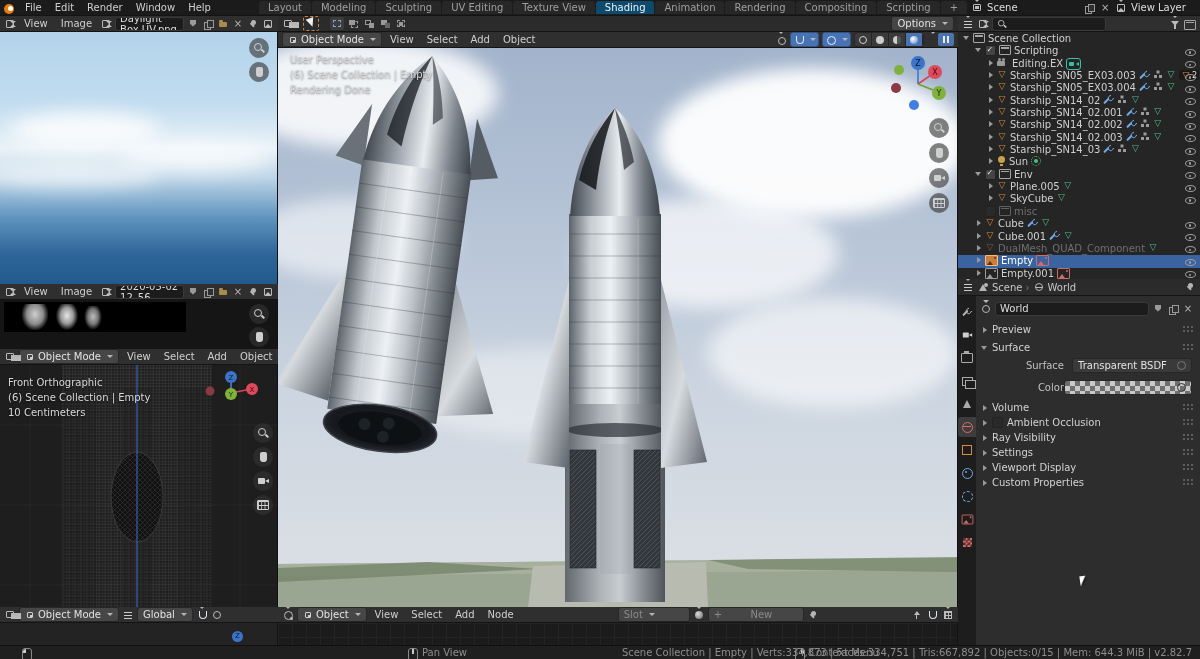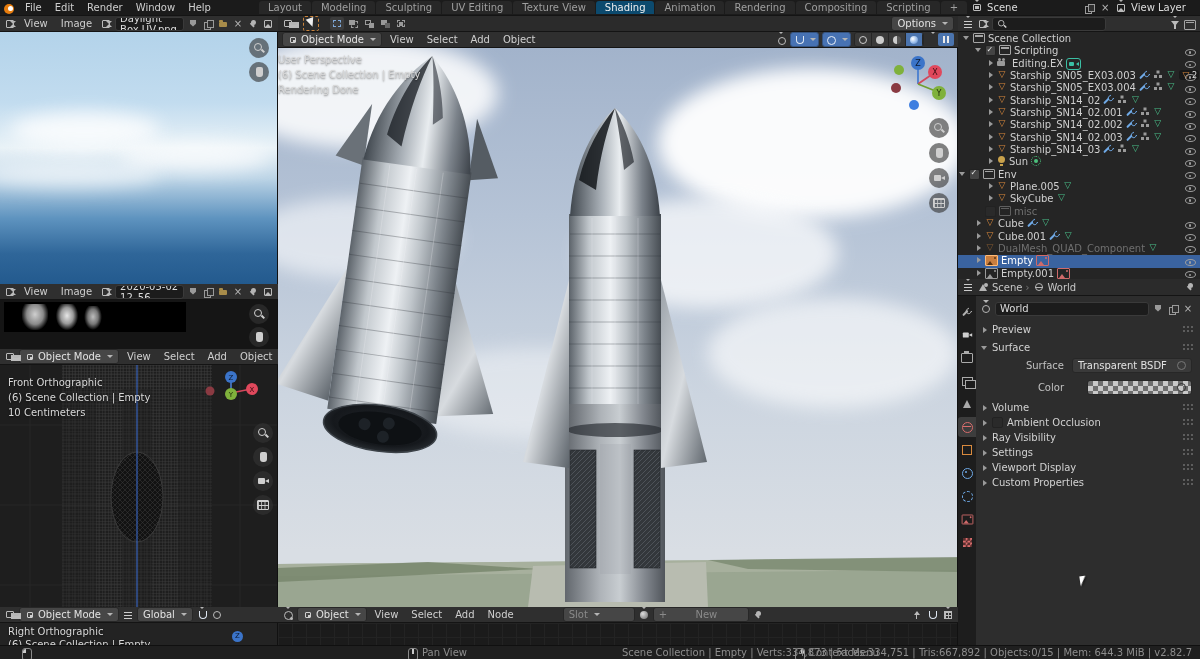--- a/index.html
+++ b/index.html
@@ -298,24 +298,20 @@
   <span class="ico i-ham"></span>
   <span class="btn drop">
       <span>Global</span>
     </span>
   <span class="ico i-magnet drop"></span>
   <span class="ico">
       <span style="position:absolute;inset:2px;border:1px solid #bbb;border-radius:50%"></span>
     </span>
 </div>
 <div class="panel" style="left:0;top:623px;width:278px;height:22px;background:#232323;border-right:1px solid #111">
-  <div class="ovl" style="left:8px;top:2px;line-height:13px">
-    <div>Right Orthographic</div>
-    <div>(6) Scene Collection | Empty</div>
-  </div>
   <div style="position:absolute;right:34px;top:8px;width:11px;height:11px;border-radius:50%;background:#3b74c9;color:#0c1a30;font-size:7px;text-align:center;line-height:11px">Z</div>
 </div>
 
 <div class="panel hdr" style="left:278px;top:16px;width:680px;height:16px;background:#2b2b2b">
   <span class="ico i-editor3d drop"></span>
   <span class="ico14" style="border:1px dashed #c8833c;border-radius:2px;margin-left:6px">
       <span class="i-cursor" style="position:absolute;inset:0"></span>
     </span>
   <span style="display:flex;gap:2px;margin-left:8px">
     <span class="ico14" style="background:#3c3c3c;border-radius:2px">
@@ -498,21 +494,21 @@
           <line x1="291" y1="340" x2="383" y2="340"></line>
       </g>
       <g stroke="#f2f5f8" stroke-opacity="0.25" stroke-width="1">
         <line x1="314" y1="170" x2="314" y2="356"></line>
           <line x1="337" y1="170" x2="337" y2="356"></line>
           <line x1="360" y1="170" x2="360" y2="356"></line>
       </g>
     </g>
   </svg>
 
-  <div class="ovl" style="left:0;top:4px">
+  <div class="ovl" style="left:12px;top:4px">
     <div>User Perspective</div>
     <div>(6) Scene Collection | Empty</div>
     <div>Rendering Done</div>
   </div>
 
   <svg width="64" height="64" style="position:absolute;right:6px;top:4px">
     <line x1="31" y1="32" x2="31" y2="12" stroke="#4a7fd0" stroke-width="1.8"></line>
     <line x1="31" y1="32" x2="47" y2="21" stroke="#d1485c" stroke-width="1.8"></line>
     <line x1="31" y1="32" x2="51" y2="40" stroke="#6f9f2f" stroke-width="1.8"></line>
     <circle cx="31" cy="11" r="7" fill="#3b74c9"></circle>
@@ -545,21 +541,21 @@
       <span style="position:absolute;right:1px;bottom:1px;width:3px;height:3px;background:#bbb;border-radius:50%"></span>
     </span>
   <span class="btn drop">
       <span class="ico i-square" style="width:10px;height:10px"></span>
       <span>Object</span>
     </span>
   <span class="menu">View</span>
   <span class="menu">Select</span>
   <span class="menu">Add</span>
   <span class="menu">Node</span>
-  <span class="btn drop" style="margin-left:41px;color:#8a8a8a;min-width:60px">
+  <span class="btn drop" style="margin-left:96px;color:#8a8a8a;min-width:60px">
       <span>Slot</span>
     </span>
   <span class="ico drop">
       <span style="position:absolute;left:2px;top:2px;width:8px;height:8px;border-radius:50%;background:radial-gradient(circle at 35% 35%,#ddd,#666)"></span>
     </span>
   <span class="btn" style="color:#8a8a8a;min-width:84px">
       <span style="color:#8a8a8a">+</span>
       <span style="margin:0 auto">New</span>
     </span>
   <span class="ico i-pin"></span>
@@ -675,21 +671,21 @@
       <span class="tri tri-g">▽</span>
     <span class="eye"></span>
   </div>
   <div class="orow" style="padding-left:28px">
     <span class="tw closed"></span>
       <span class="ic-bulb"></span>
     <span class="olbl">Sun</span>
     <span class="ic-sund"></span>
     <span class="eye"></span>
   </div>
-  <div class="orow" style="">
+  <div class="orow" style="padding-left:16px">
     <span class="tw open"></span>
       <span class="cb on"></span>
       <span class="ic-col"></span>
     <span class="olbl">Env</span>
       <span class="eye"></span>
   </div>
   <div class="orow" style="padding-left:28px">
     <span class="tw closed"></span>
       <span class="tri tri-o">▽</span>
     <span class="olbl">Plane.005</span>
@@ -831,21 +827,21 @@
       <span class="dots"></span>
   </div>
   <div style="position:absolute;left:22px;top:62px;right:8px;height:14px;display:flex;align-items:center">
     <span style="width:84px;text-align:right;padding-right:8px;color:#c0c0c0">Surface</span>
     <span class="btn" style="flex:1;background:#3a3a3a;justify-content:flex-start">
         <span>Transparent BSDF</span>
         <span class="radio-o"></span>
       </span>
   </div>
   <div style="position:absolute;left:22px;top:84px;right:8px;height:14px;display:flex;align-items:center">
-    <span style="width:84px;text-align:right;padding-right:23px;color:#c0c0c0">Color</span>
+    <span style="width:84px;text-align:right;padding-right:0;color:#c0c0c0">Color</span>
     <span class="btn checker" style="flex:1">
         <span class="radio-o" style="border-color:#333"></span>
       </span>
   </div>
 
   <div class="secrow" style="top:104px">
     <span class="tw closed"></span>
     <span>Volume</span>
       <span class="dots"></span>
   </div>

